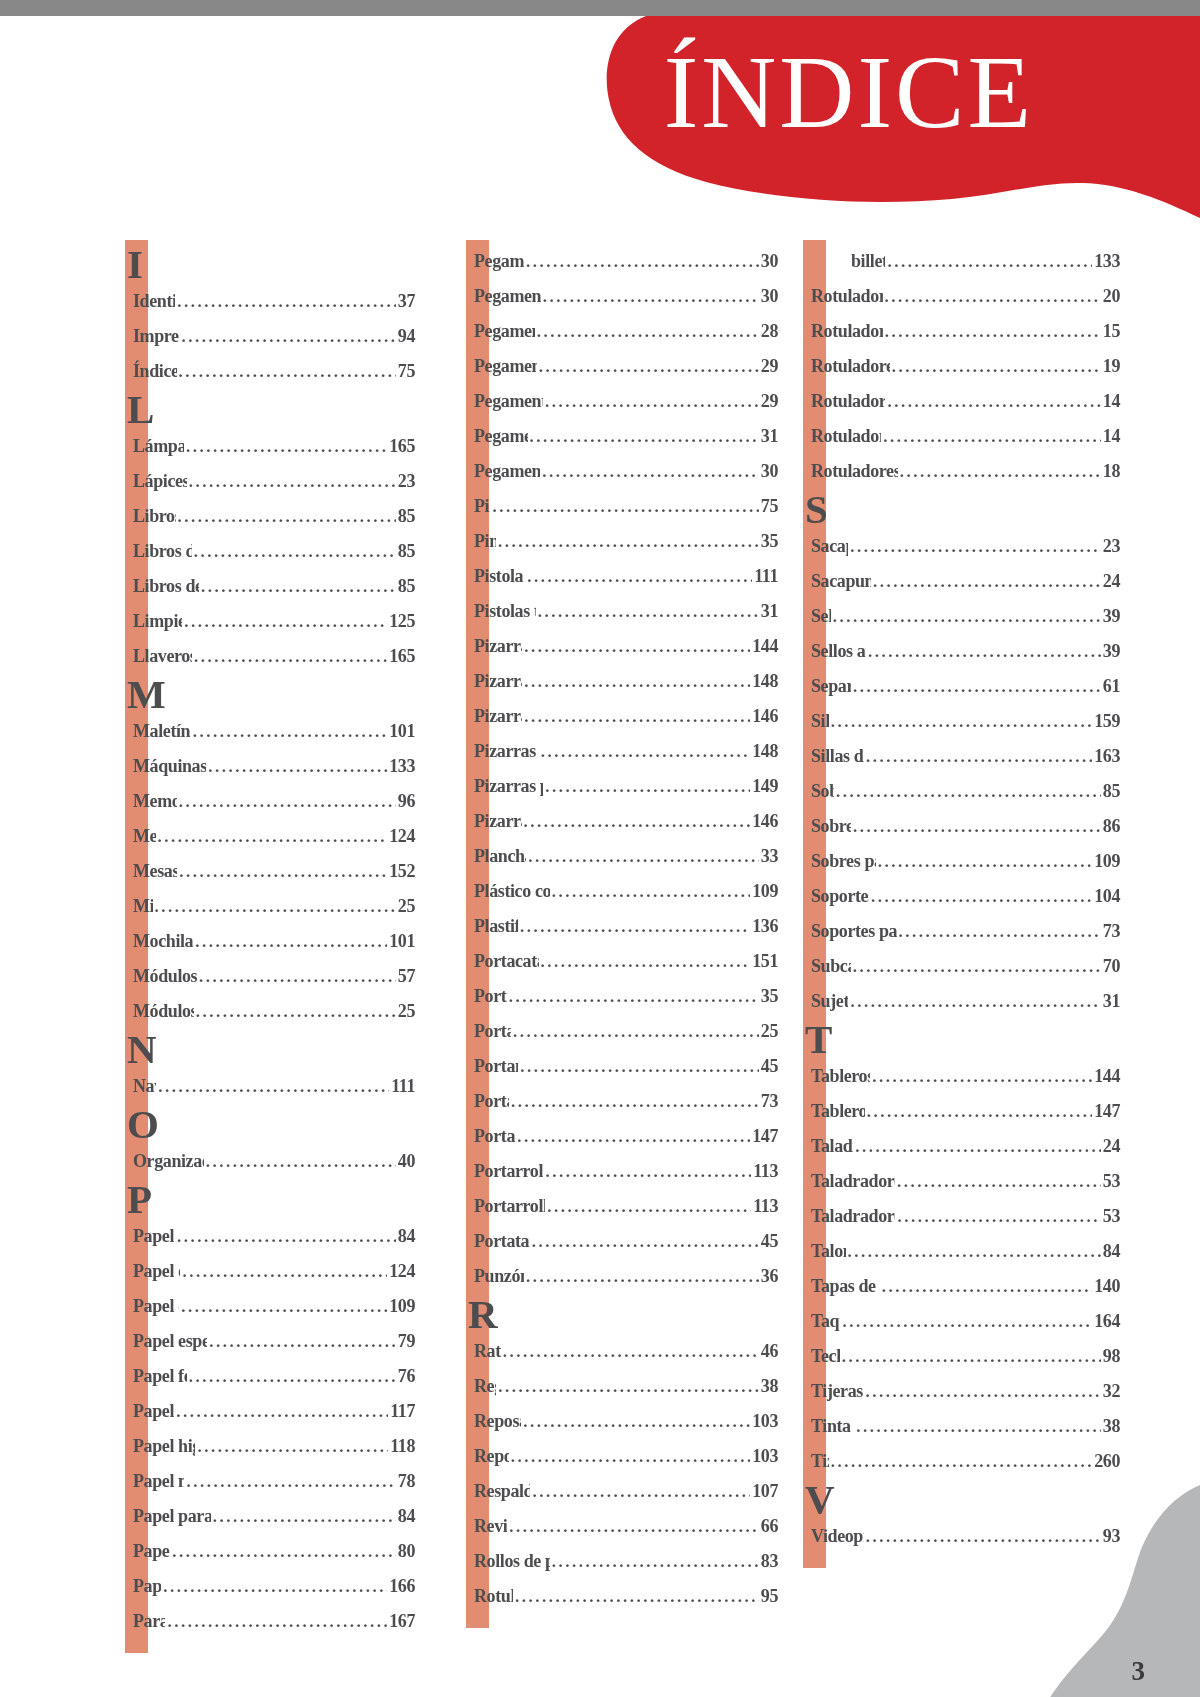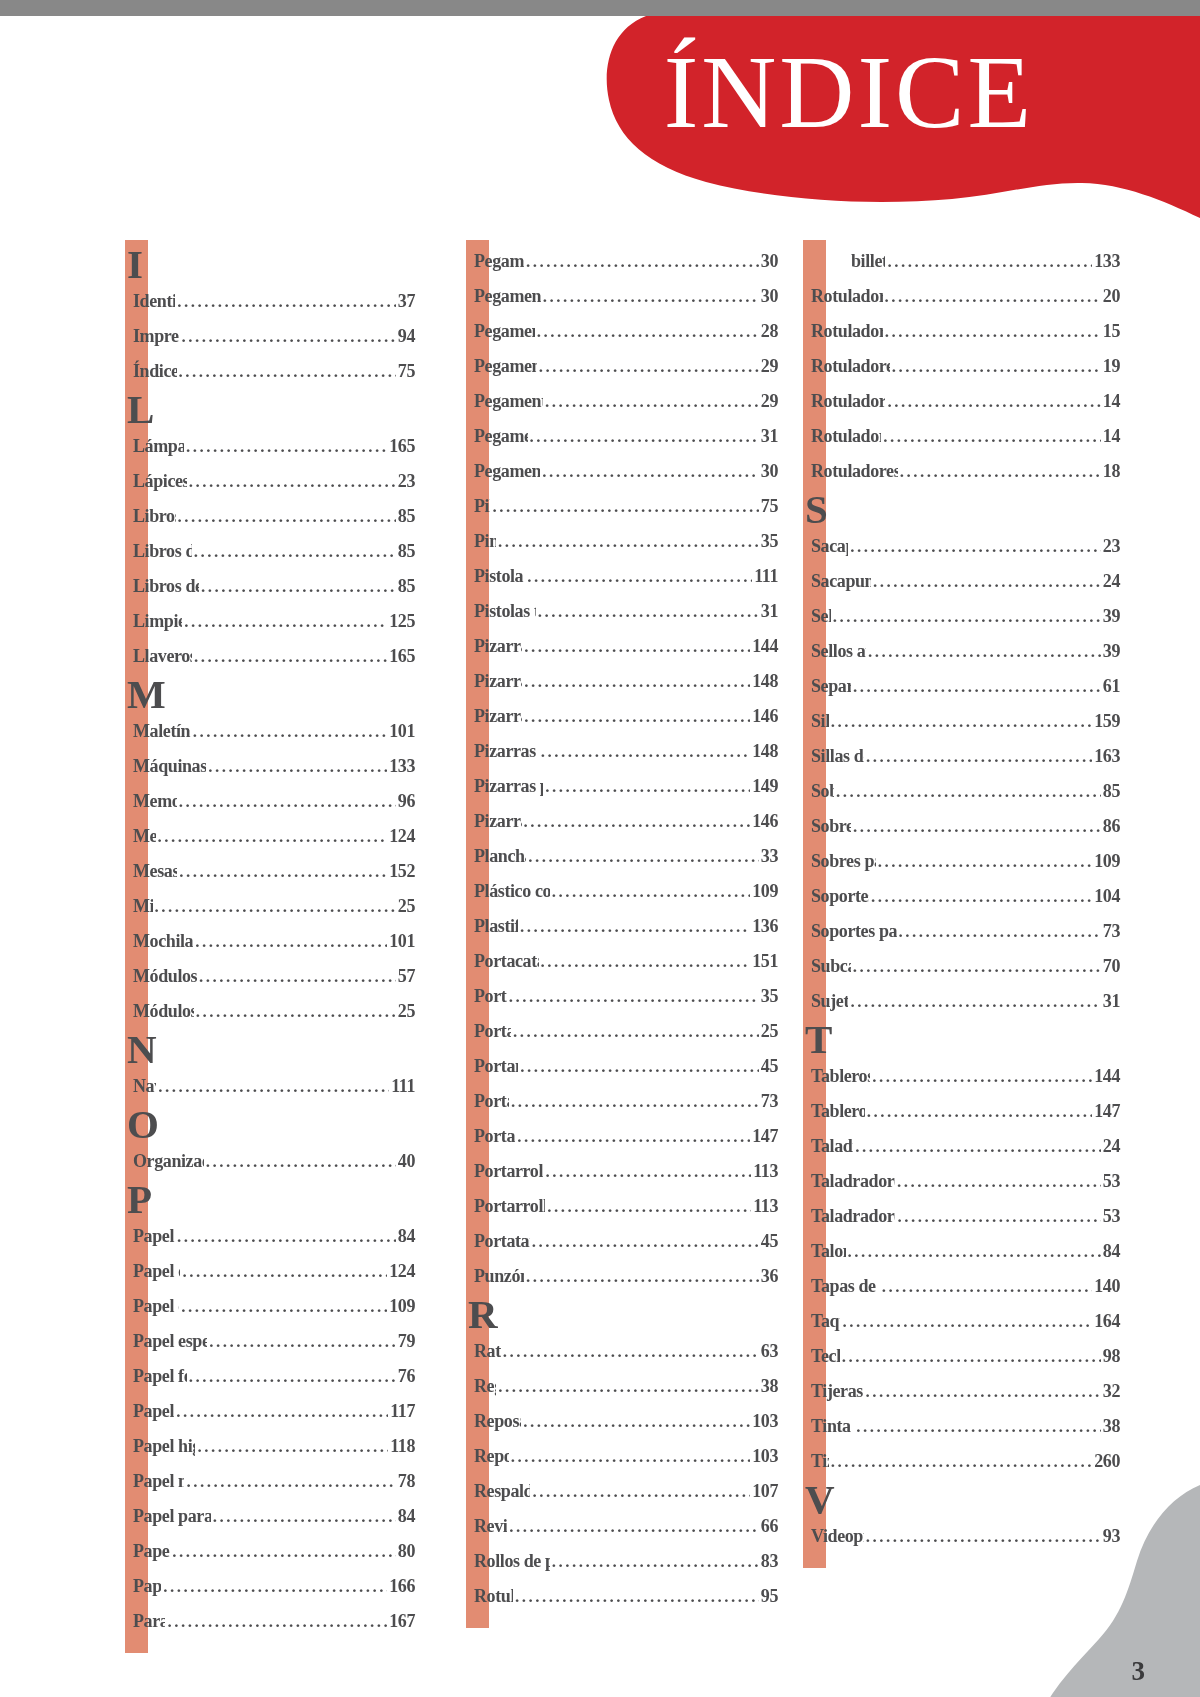--- a/index.html
+++ b/index.html
@@ -389,21 +389,21 @@
       </div>
       <div class="entry">
         <span class="label">Punzón metálico</span>
         <span class="dots"></span>
         <span class="pg">36</span>
       </div>
       <div class="letter">R</div>
       <div class="entry">
         <span class="label">Ratones</span>
         <span class="dots"></span>
-        <span class="pg">63</span>
+        <span class="pg">46</span>
       </div>
       <div class="entry">
         <span class="label">Reglas</span>
         <span class="dots"></span>
         <span class="pg">38</span>
       </div>
       <div class="entry">
         <span class="label">Reposamuñecas</span>
         <span class="dots"></span>
         <span class="pg">103</span>

